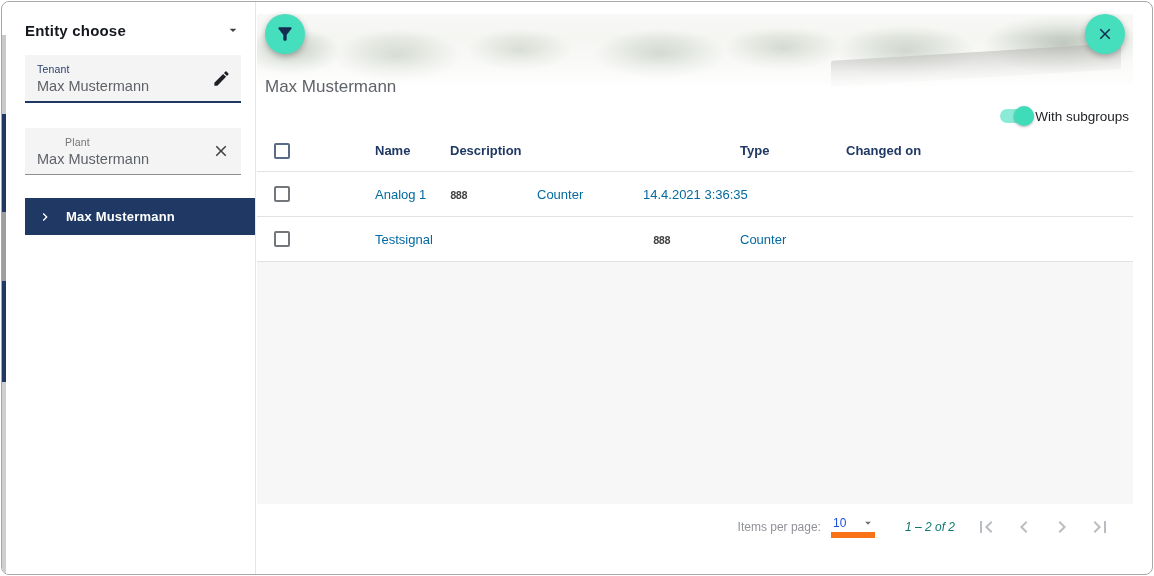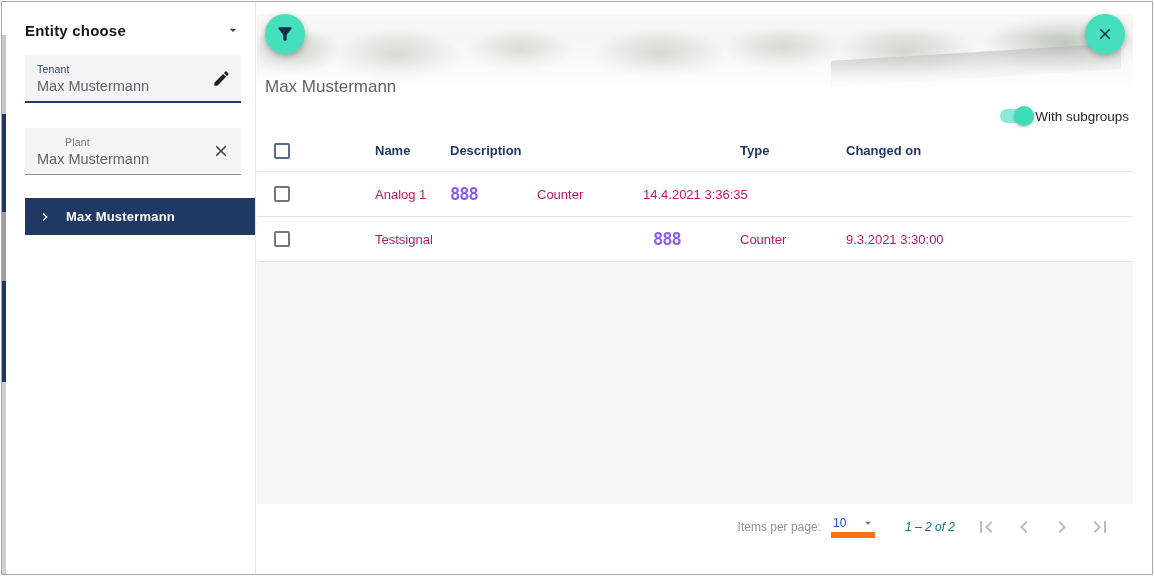--- a/index.html
+++ b/index.html
@@ -1,20 +1,20 @@
 <!DOCTYPE html>
 <html><head>
 <meta charset="utf-8">
 <style>
   * { box-sizing: border-box; margin: 0; padding: 0; }
   html, body { width: 1154px; height: 576px; background: #fff; font-family: "Liberation Sans", sans-serif; }
 
   .window {
     position: relative; width: 1152px; height: 574px; margin: 1px 0 0 1px;
-    border: 1px solid #a8a8a8; border-radius: 0; background: #fff; overflow: hidden;
+    border: 1px solid #a8a8a8; border-radius: 8px; background: #fff; overflow: hidden;
   }
 
   
   .edge-strip { position: absolute; left: 0; top: 0; bottom: 0; width: 4px; z-index: 5; }
   .edge-seg { position: absolute; left: 0; width: 4px; }
 
   
   .sidebar {
     position: absolute; left: 4px; top: 0; bottom: 0; width: 250px;
     background: #fff; border-right: 1px solid #e6e6e6; padding-left: 19px; z-index: 2;
@@ -88,24 +88,24 @@
   .trow { display: flex; align-items: center; border-bottom: 1px solid #e2e2e2; }
   .trow.head { height: 42px; }
   .trow.body { height: 45px; }
   .col-check { width: 70px; padding-left: 17px; flex: none; display: flex; align-items: center; }
   .col-name { width: 123px; flex: none; padding-left: 48px; }
   .col-desc { width: 203px; flex: none; }
   .col-icon { width: 87px; flex: none; }
   .col-type { width: 106px; flex: none; }
   .col-changed { flex: 1; }
   .hcell { font-size: 13px; font-weight: 700; color: #1f3864; }
-  .bcell { font-size: 13px; color: #be185d; }
+  .bcell { font-size: 13px; color: #0369a1; }
   .checkbox { width: 16px; height: 16px; border: 2px solid #73777c; border-radius: 2px; background: #fff; cursor: pointer; }
   .checkbox.head-cb { border-color: #5a6b88; }
-  .seg-icon { font-family: "DejaVu Sans Mono", monospace; font-size: 17px; font-weight: 700; letter-spacing: -1px; color: #8b5cf6; }
+  .seg-icon { font-family: "DejaVu Sans Mono", monospace; font-size: 11px; font-weight: 700; letter-spacing: -1px; color: #404040; }
 
   .filler { flex: 1; background: #f7f7f7; }
 
   
   .paginator { flex: none; height: 46px; background: #fff; display: flex; align-items: center; justify-content: flex-end; padding-right: 14px; color: #8f9297; font-size: 12px; }
   .pp-label { margin-right: 10px; }
   .page-size { display: flex; align-items: end; border-bottom: 6px solid #f97316; padding: 0 0 2px 2px; width: 44px; justify-content: space-between; cursor: pointer; color: #1d4ed8; }
   .range-label { margin: 0 12px 0 30px; color: #0f766e; font-style: italic; }
   .pg-btn { width: 38px; height: 38px; border: none; background: transparent; display: flex; align-items: center; justify-content: center; cursor: default; }
 </style>
@@ -217,21 +217,20 @@
       <div class="trow body">
         <div class="col-check">
           <div class="checkbox"></div>
         </div>
         <div class="col-name bcell">Testsignal</div>
         <div class="col-desc bcell"></div>
         <div class="col-icon">
           <span class="seg-icon">888</span>
         </div>
         <div class="col-type bcell">Counter</div>
-        <div class="col-changed bcell">9.3.2021 3:30:00</div>
       </div>
     </div>
 
     <div class="filler"></div>
 
     <div class="paginator">
       <span class="pp-label">Items per page:</span>
       <div class="page-size">
         <span>10</span>
         <svg width="14" height="14" viewBox="0 0 24 24">

